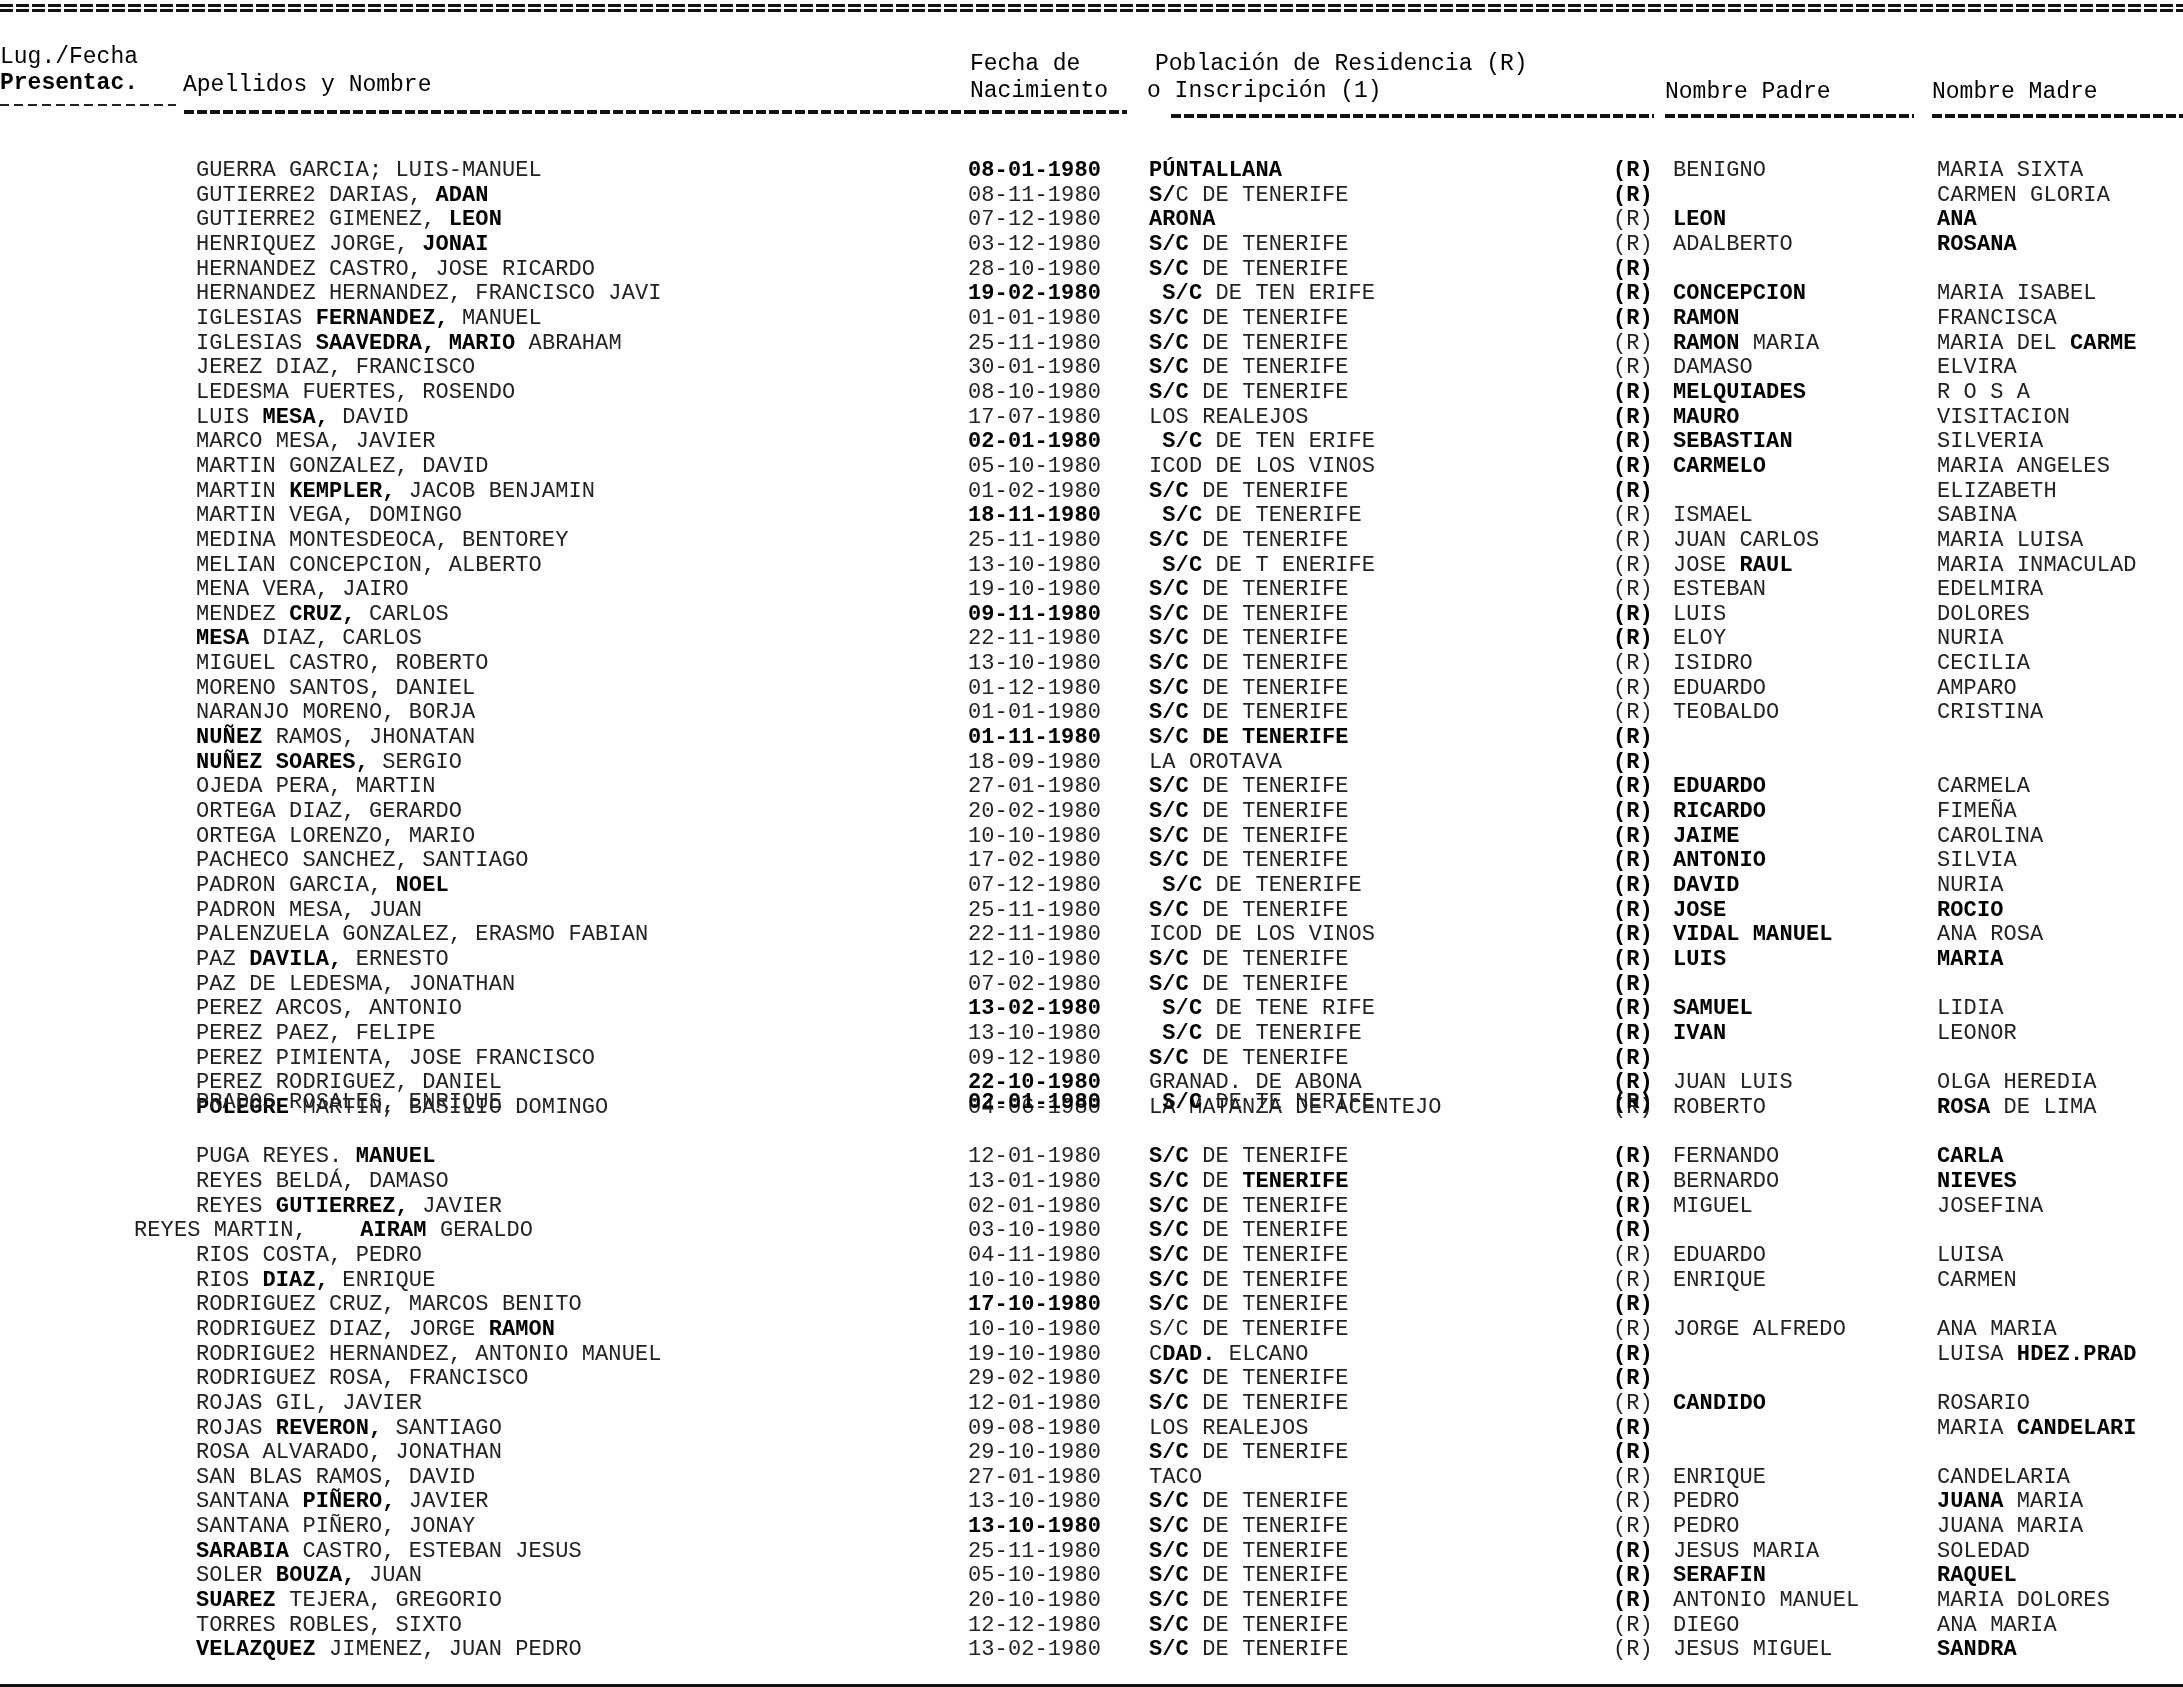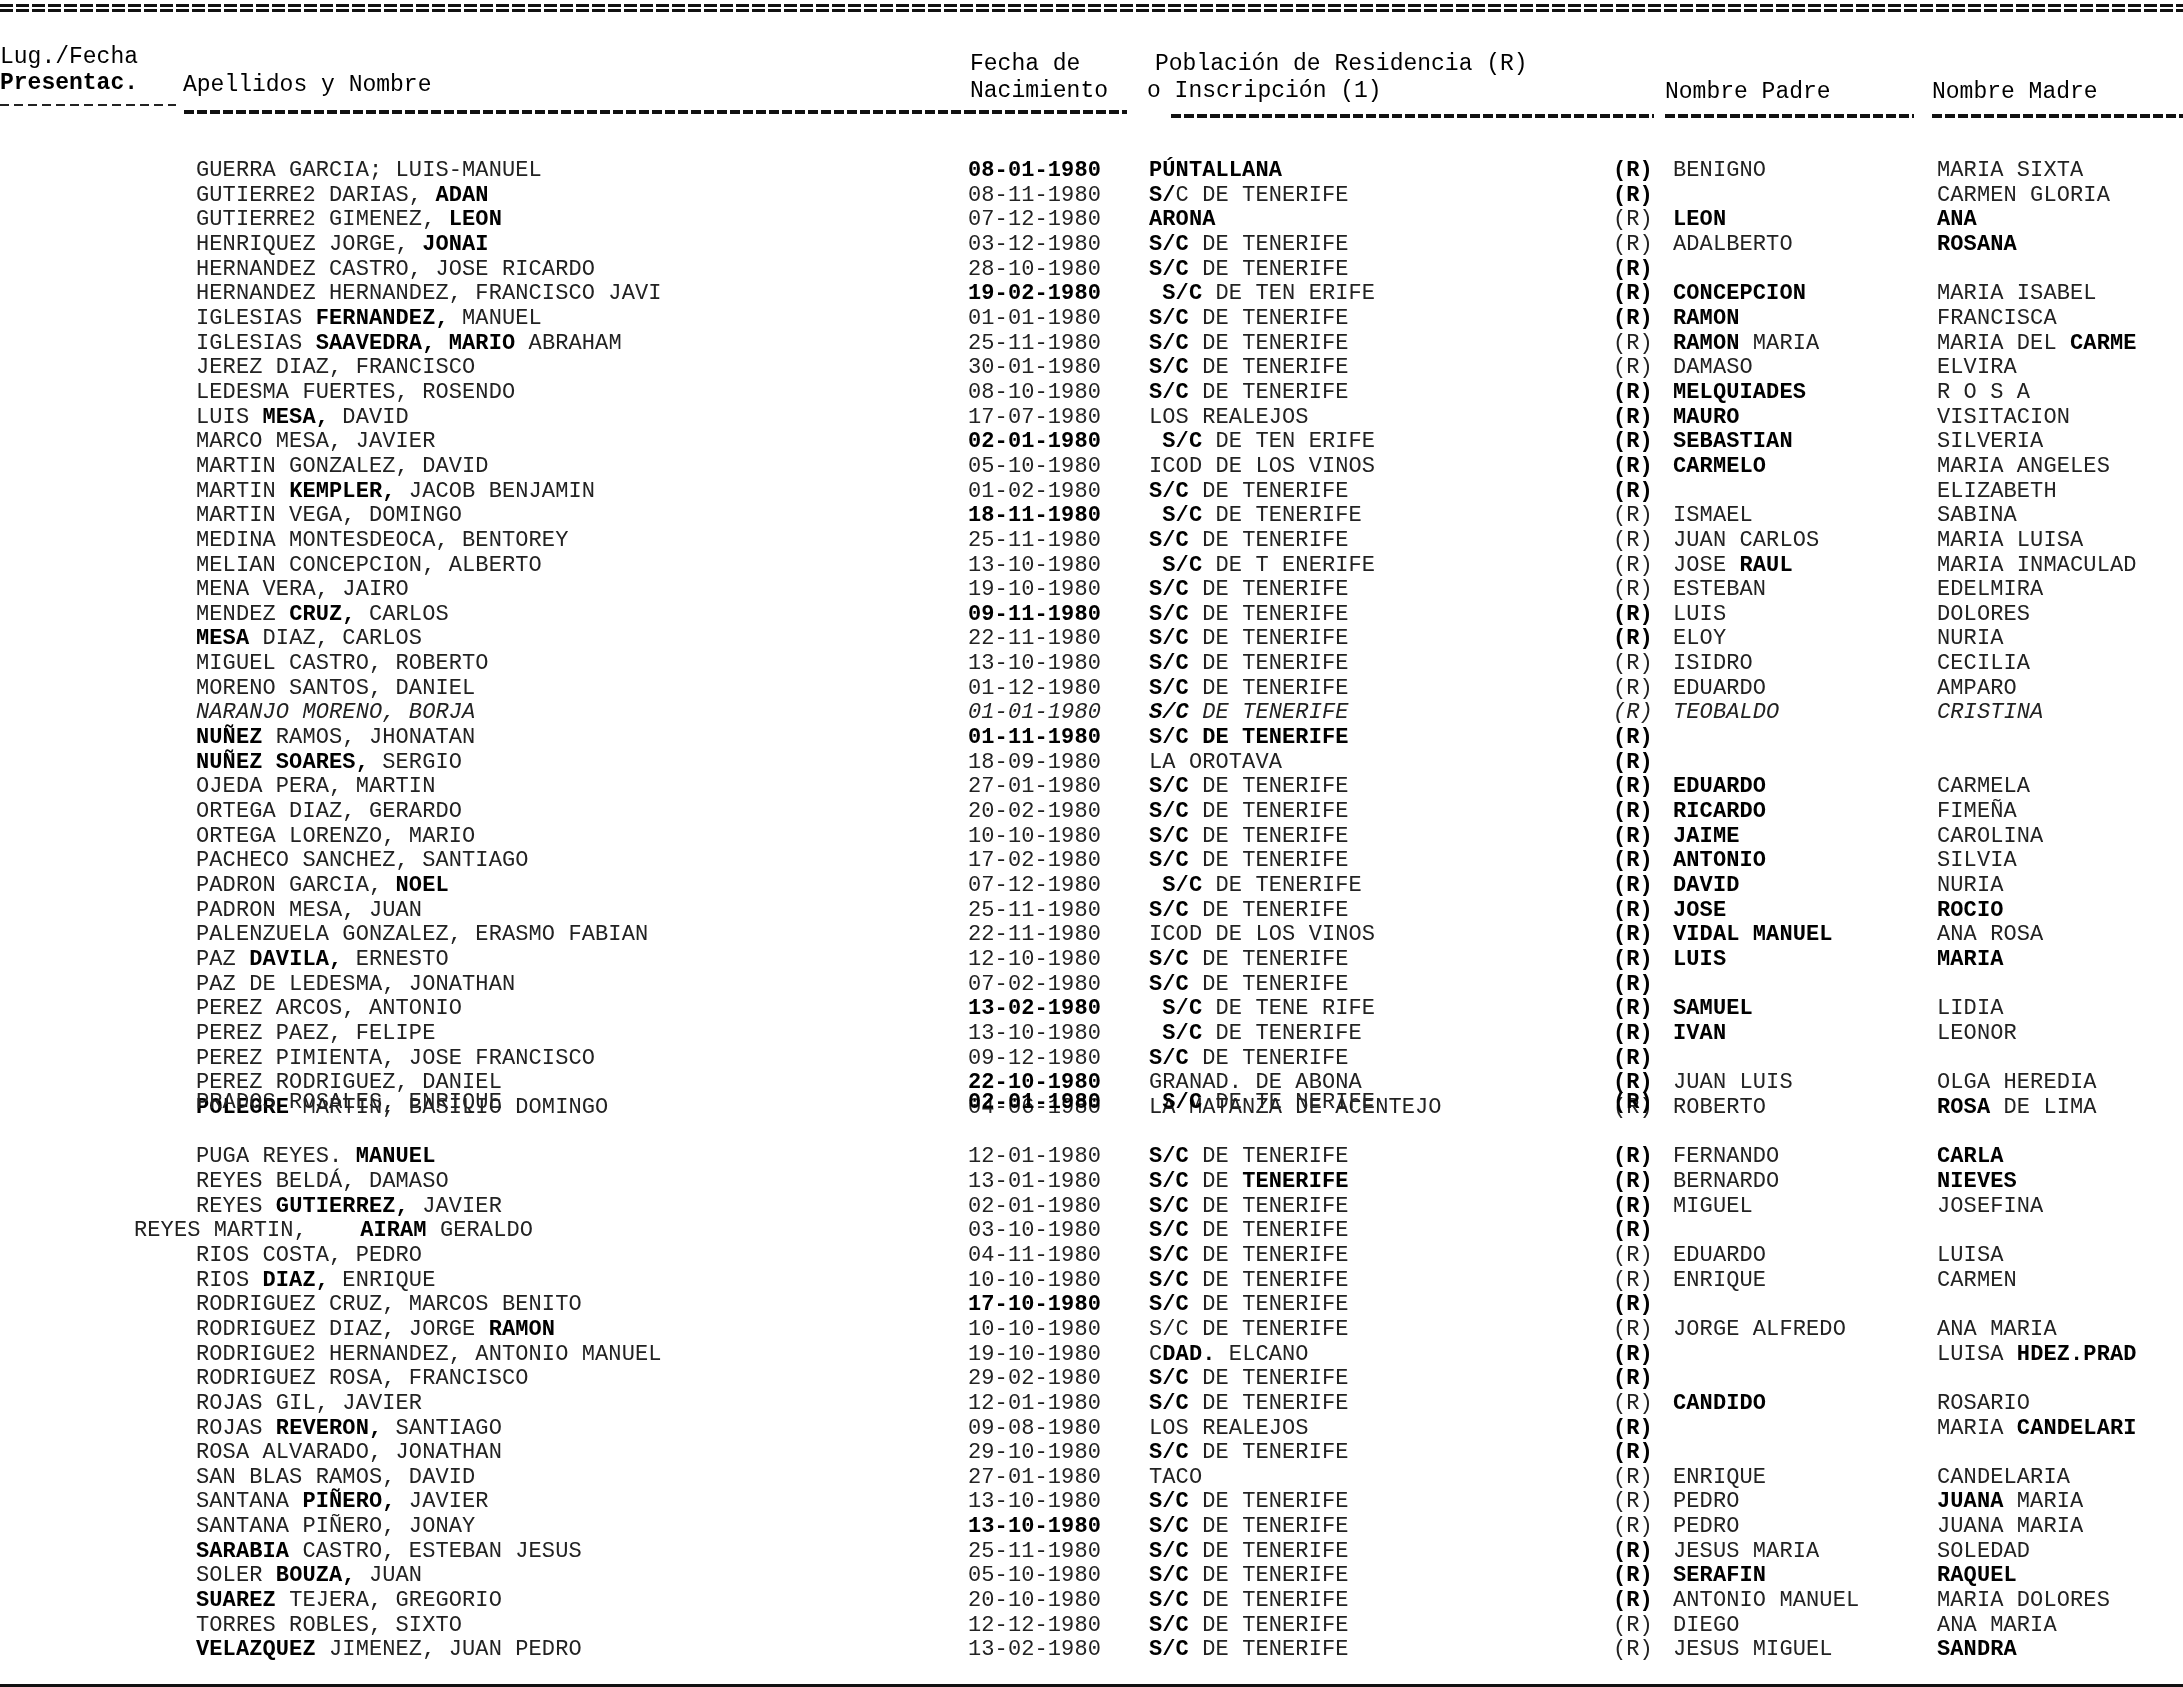--- a/index.html
+++ b/index.html
@@ -235,21 +235,21 @@
       <span class="cell c-mother">CECILIA</span>
     </div>
     <div class="row" style="top: 518px;">
       <span class="cell c-name">MORENO SANTOS, DANIEL</span>
       <span class="cell c-date">01-12-1980</span>
       <span class="cell c-place"><b>S/C</b> DE TENERIFE</span>
       <span class="cell c-r">(R)</span>
       <span class="cell c-father">EDUARDO</span>
       <span class="cell c-mother">AMPARO</span>
     </div>
-    <div class="row" style="top: 542px; font-style: italic;">
+    <div class="row" style="top: 542px;">
       <span class="cell c-name">NARANJO MORENO, BORJA</span>
       <span class="cell c-date">01-01-1980</span>
       <span class="cell c-place"><b>S/C</b> DE TENERIFE</span>
       <span class="cell c-r">(R)</span>
       <span class="cell c-father">TEOBALDO</span>
       <span class="cell c-mother">CRISTINA</span>
     </div>
     <div class="row" style="top: 567px;">
       <span class="cell c-name"><b>NUÑEZ</b> RAMOS, JHONATAN</span>
       <span class="cell c-date"><b>01-11-1980</b></span>

